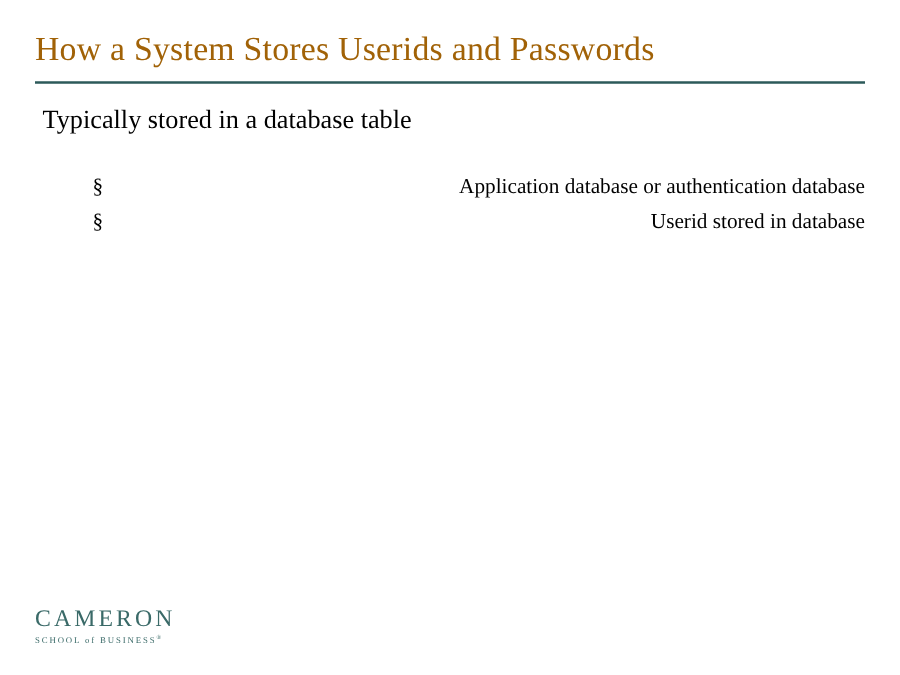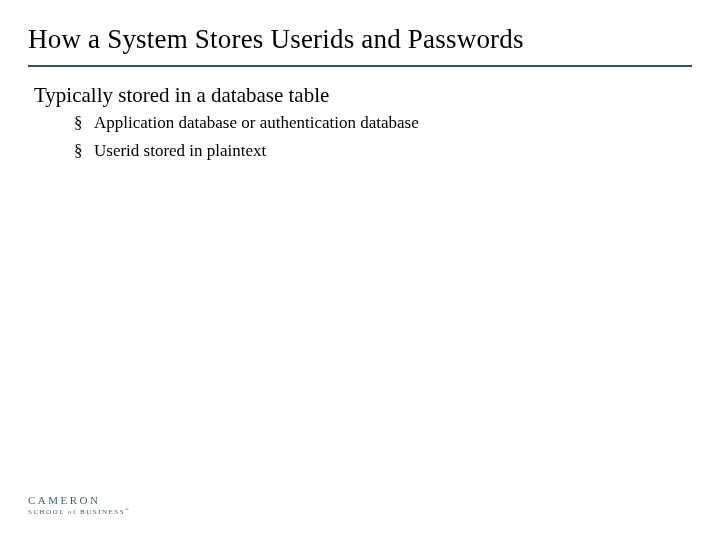--- a/index.html
+++ b/index.html
@@ -17,62 +17,63 @@
     }
     .slide {
       width: 100%;
       height: 100%;
       padding: 24px 28px 0 28px;
       position: relative;
     }
     .title {
       font-size: 27px;
       font-weight: 400;
-      color: #000000;
+      color: #a16207;
       letter-spacing: 0.2px;
       padding-bottom: 10px;
       border-bottom: 2px solid #2c5a5a;
       margin-bottom: 16px;
     }
     .content {
       padding-left: 6px;
     }
     .main-point {
       font-size: 21px;
       color: #000;
-      margin-bottom: 2px;
+      margin-bottom: 28px;
       padding-left: 0;
     }
     .sub-list {
       list-style: none;
       padding-left: 40px;
     }
     .sub-list li {
       font-size: 17px;
       color: #000;
       line-height: 1.5;
       position: relative;
       padding-left: 20px;
       margin-bottom: 2px;
+      text-align: right;
     }
     .sub-list li::before {
       content: "§";
       position: absolute;
       left: 0;
       top: 0;
     }
     .logo {
       position: absolute;
       bottom: 24px;
       left: 28px;
       color: #3a6a68;
     }
     .logo-main {
       font-family: 'Trajan Pro', 'Optima', Georgia, serif;
-      font-size: 11px;
+      font-size: 19px;
       letter-spacing: 2.5px;
       font-weight: 500;
     }
     .logo-sub {
       font-family: 'Trajan Pro', 'Optima', Georgia, serif;
       font-size: 7px;
       letter-spacing: 1.5px;
       margin-top: 1px;
     }
     .logo-sub sup {
@@ -81,20 +82,20 @@
   </style>
 </head>
 <body>
 
 <div class="slide">
   <h1 class="title">How a System Stores Userids and Passwords</h1>
   <div class="content">
     <p class="main-point">Typically stored in a database table</p>
     <ul class="sub-list">
       <li>Application database or authentication database</li>
-      <li>Userid stored in plaintext</li>
+      <li>Userid stored in database</li>
     </ul>
   </div>
   <div class="logo">
     <div class="logo-main">CAMERON</div>
     <div class="logo-sub">SCHOOL <span style="text-transform:lowercase;">of</span> BUSINESS<sup>®</sup></div>
   </div>
 </div>
 
 </body></html>

